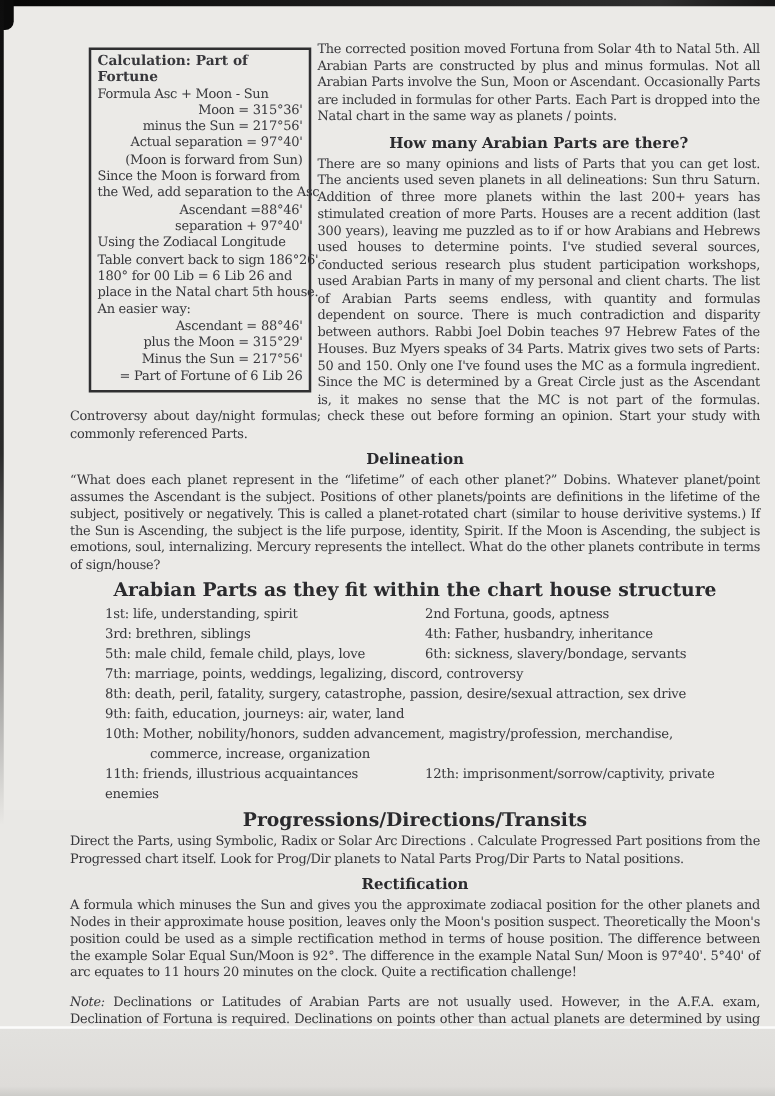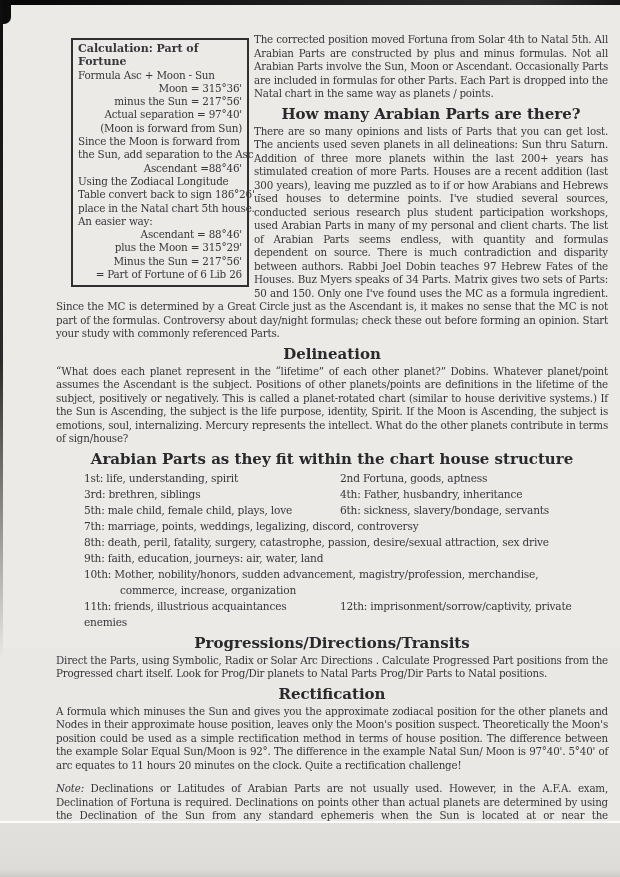--- a/index.html
+++ b/index.html
@@ -19,21 +19,21 @@
   .content{position:absolute;left:56px;top:33px;width:552px;color:#37373b;
        font-size:10.3px;line-height:13.5px;letter-spacing:-0.2px;text-align:justify;}
   p{margin:0;}
   .calcbox{float:left;width:164px;border:2px solid #2f2f31;padding:2px 5px 4px 5px;
        margin:5px 5px 8px 15px;font-size:10.4px;line-height:13.3px;text-align:left;
        background:#ebeae7;}
   .calcbox .t{font-weight:bold;font-size:11px;letter-spacing:0;}
   .cl{white-space:nowrap;}
   .cl.r{text-align:right;}
   .cl.c{}
-  h2{font-size:15px;line-height:15px;font-weight:bold;text-align:center;
+  h2{font-size:12px;line-height:15px;font-weight:bold;text-align:center;
      margin:6px 0 3px 0;color:#2a2a2d;letter-spacing:0;}
   h2.small{font-size:15px;}
   .house-list{margin-top:2px;text-align:left;}
   .house-row{padding-left:28px;line-height:16px;font-size:10.6px;}
   .house-row .hl{display:inline-block;width:256px;}
   .house-row.indent-row{padding-left:64px;}
   .note{position:relative;margin-top:10px;}
   .note .lbl{font-style:italic;}
   .copyright{position:absolute;right:0;bottom:0;white-space:nowrap;}
   .sect{margin-top:4px;}
@@ -47,24 +47,26 @@
     <div class="content">
 
       <div class="calcbox">
         <div class="t">Calculation: Part of Fortune</div>
         <div class="cl c">Formula Asc + Moon - Sun</div>
         <div class="cl r">Moon = 315°36'</div>
         <div class="cl r">minus the Sun = 217°56'</div>
         <div class="cl r">Actual separation = 97°40'</div>
         <div class="cl r">(Moon is forward from Sun)</div>
         <div class="cl">Since the Moon is forward from</div>
-        <div class="cl">the Sun, add separation to the Asc</div>
+        <div class="cl">the Wed, add separation to the Asc</div>
         <div class="cl r">Ascendant =88°46'</div>
+        <div class="cl r">separation + 97°40'</div>
         <div class="cl">Using the Zodiacal Longitude</div>
         <div class="cl">Table convert back to sign 186°26' -</div>
+        <div class="cl">180° for 00 Lib = 6 Lib 26 and</div>
         <div class="cl">place in the Natal chart 5th house.</div>
         <div class="cl">An easier way:</div>
         <div class="cl r">Ascendant = 88°46'</div>
         <div class="cl r">plus the Moon = 315°29'</div>
         <div class="cl r">Minus the Sun = 217°56'</div>
         <div class="cl r">= Part of Fortune of 6 Lib 26</div>
       </div>
 
       <p>The corrected position moved Fortuna from Solar 4th to Natal 5th. All Arabian Parts are constructed by plus and minus formulas. Not all Arabian Parts involve the Sun, Moon or Ascendant. Occasionally Parts are included in formulas for other Parts. Each Part is dropped into the Natal chart in the same way as planets / points.</p>
 

